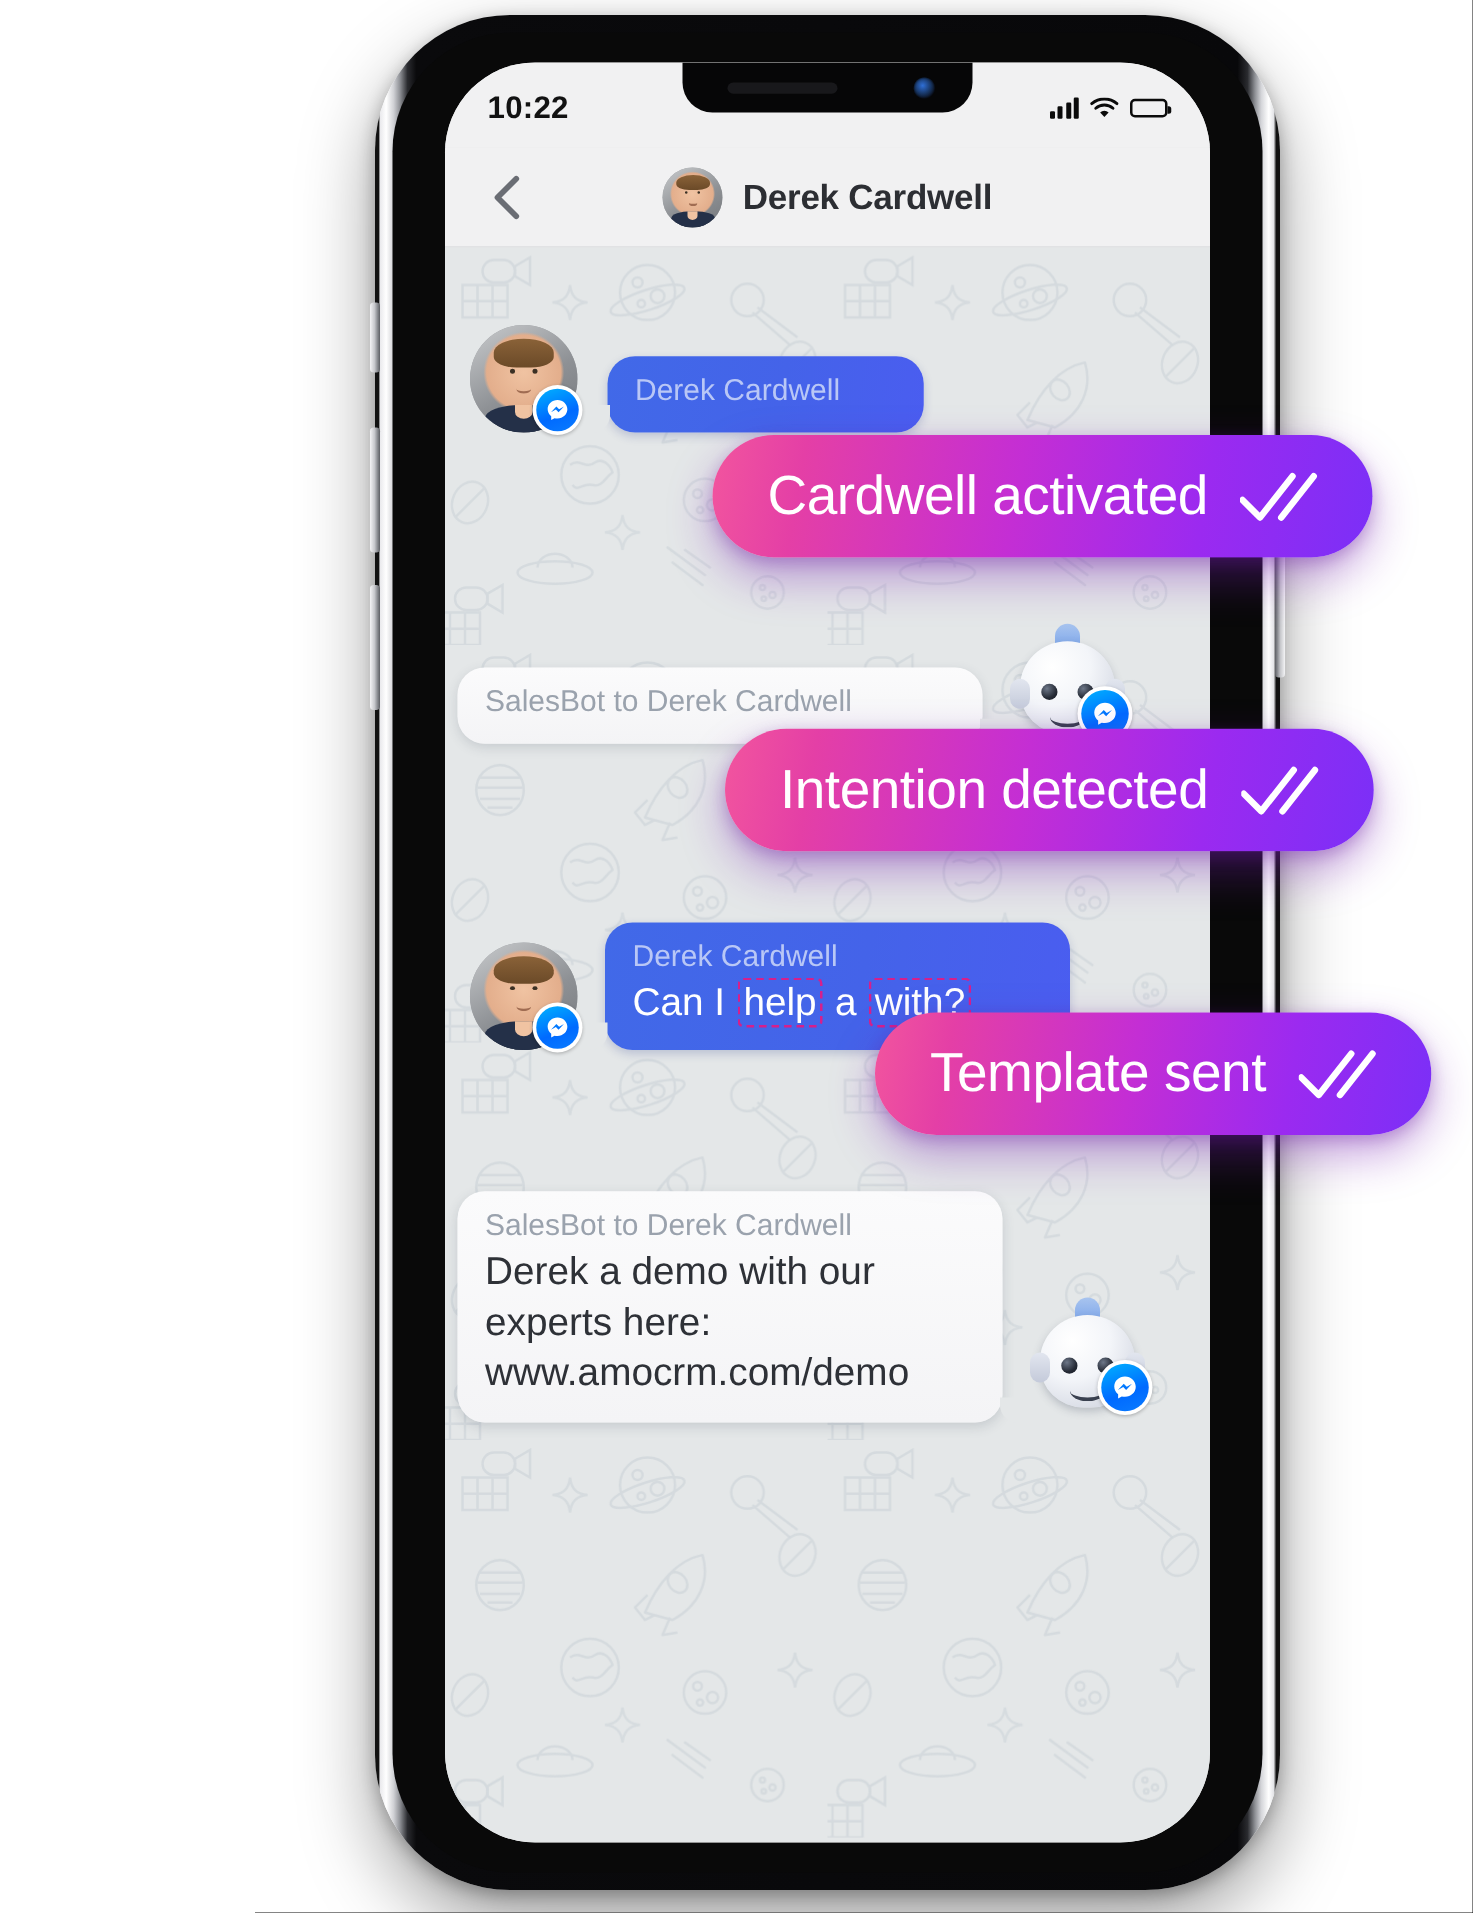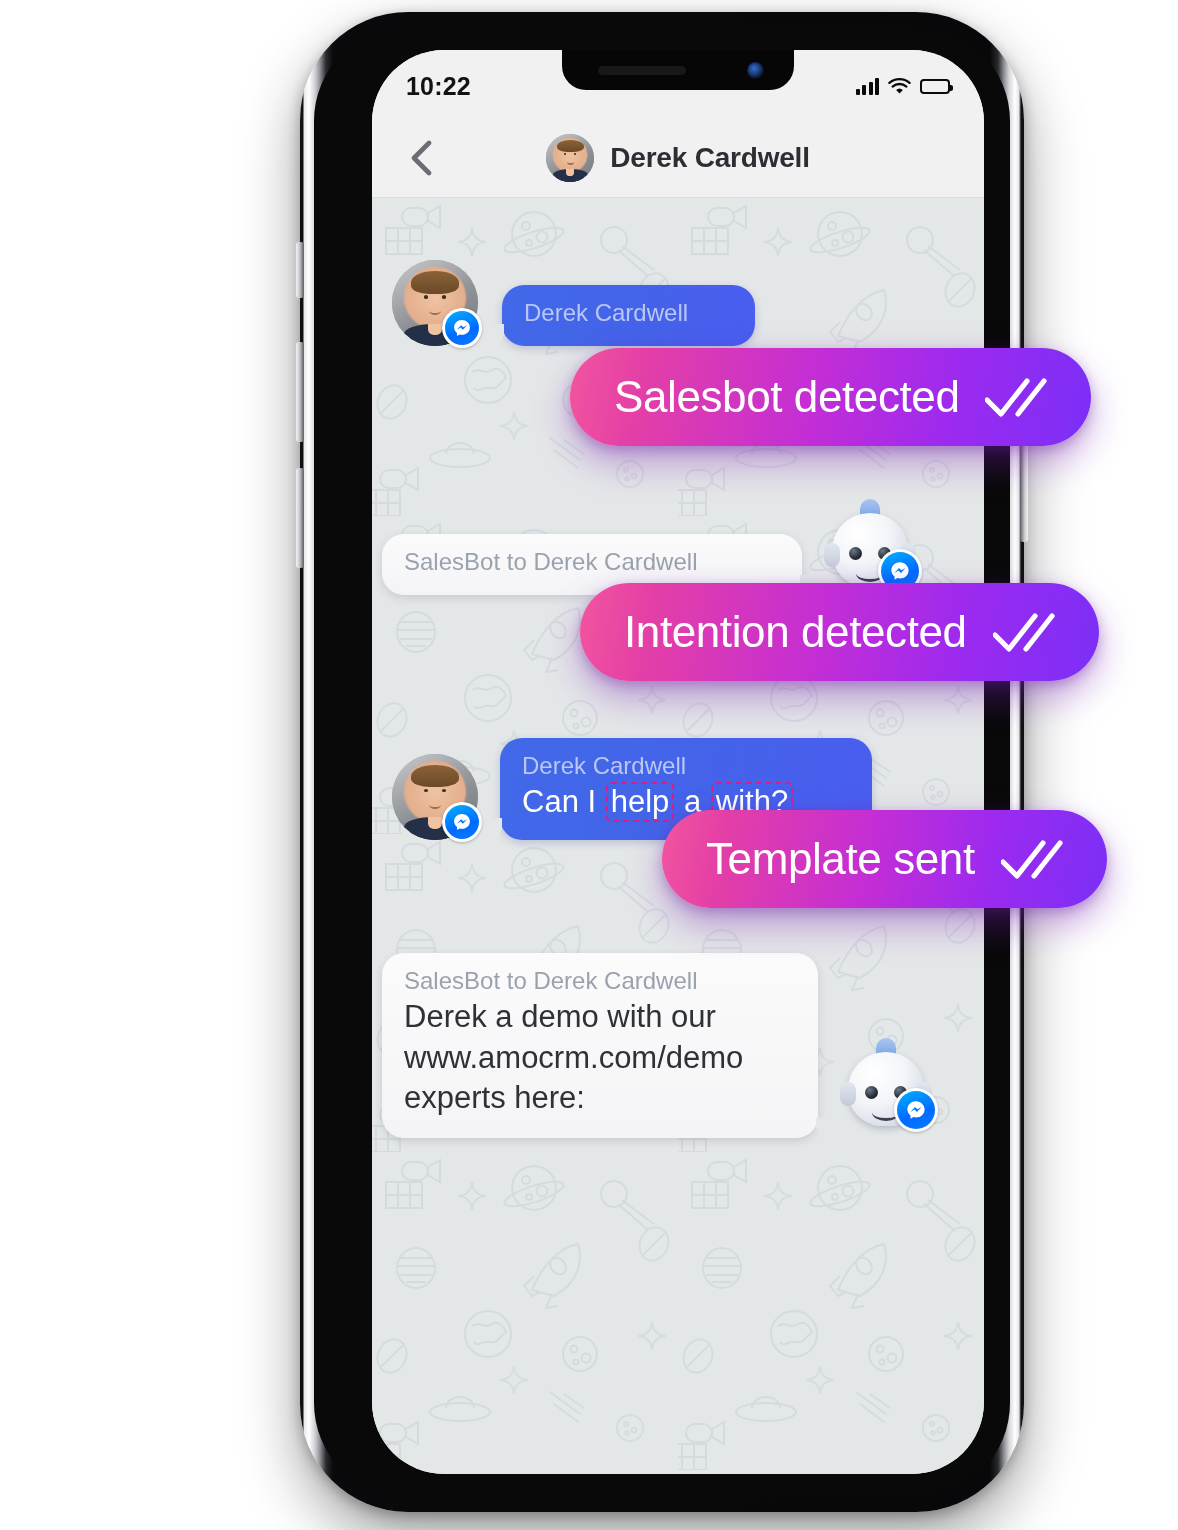--- a/index.html
+++ b/index.html
@@ -33,21 +33,21 @@
   .side-btn{position:absolute;width:8px;border-radius:3px;
     background:linear-gradient(90deg,#f4f4f6,#c7c8cc 45%,#8a8c91 75%,#5d5f64);}
   #mute-switch{left:-4px;top:230px;height:56px;}
   #volume-up-button{left:-4px;top:330px;height:100px;}
   #volume-down-button{left:-4px;top:456px;height:100px;}
   #power-button{right:-4px;top:380px;height:150px;
     background:linear-gradient(270deg,#f4f4f6,#c7c8cc 45%,#8a8c91 75%,#5d5f64);}
 
   
   #phone-screen{
-    position:absolute;left:72px;top:38px;width:612px;height:1424px;
+    position:absolute;left:56px;top:38px;width:612px;height:1424px;
     border-radius:72px;overflow:hidden;background:#e7e9ea;
   }
   #notch{
     position:absolute;left:50%;transform:translateX(-50%);top:0;
     width:232px;height:40px;background:#060607;
     border-bottom-left-radius:24px;border-bottom-right-radius:24px;z-index:40;
   }
   #notch-speaker{position:absolute;left:36px;top:16px;width:88px;height:9px;
     border-radius:5px;background:#18181b;}
   #notch-camera{position:absolute;right:30px;top:12px;width:17px;height:17px;
@@ -171,21 +171,21 @@
   .status-badge{position:absolute;display:flex;align-items:center;gap:26px;
     height:98px;padding:0 44px;box-sizing:border-box;border-radius:49px;
     background:linear-gradient(100deg,#f2559e 0%,#e43fa6 14%,#c42ed4 46%,#9b2af0 74%,#7b2ff7 100%);
     box-shadow:0 16px 36px rgba(120,30,180,.40), 0 4px 12px rgba(90,20,140,.28);
     z-index:80;}
   .status-badge .label{font-size:44px;color:#fff;letter-spacing:-.4px;white-space:nowrap;}
   .status-badge .ticks{width:62px;height:40px;flex:none;}
 
   #badge-salesbot-activated{left:570px;top:348px;}
   #badge-intention-detected{left:580px;top:583px;}
-  #badge-template-sent{left:662px;top:810px;}
+  #badge-template-sent{left:700px;top:810px;}
 </style>
 </head>
 <body>
 
 <div id="phone-device">
   <div id="phone-inner-bezel"></div>
 
   <div class="side-btn" id="mute-switch"></div>
   <div class="side-btn" id="volume-up-button"></div>
   <div class="side-btn" id="volume-down-button"></div>
@@ -389,22 +389,22 @@
           <div class="text">
             <span>Can I </span><span class="hl">help</span><span> a </span><span class="hl">with?</span>
           </div>
         </div>
       </div>
 
       <div class="msg-row" style="left:-28px;top:755px;gap:22px;">
         <div class="bubble bubble-out" style="width:436px;margin-left:38px;padding-bottom:20px;">
           <div class="sender">SalesBot to Derek Cardwell</div>
           <div class="text">Derek a demo with our</div>
+          <div class="text">experts here:</div>
           <div class="text link">www.amocrm.com/demo</div>
-          <div class="text">experts here:</div>
         </div>
         <div class="bot-avatar" style="margin-bottom:4px;">
           <div class="bot-antenna"></div>
           <div class="bot-head"></div>
           <div class="bot-ear l"></div>
             <div class="bot-ear r"></div>
           <div class="bot-eye l"></div>
             <div class="bot-eye r"></div>
           <div class="bot-mouth"></div>
           <div class="msgr-badge" style="right:-6px;bottom:2px;width:44px;height:44px;">
@@ -415,21 +415,21 @@
             </div>
           </div>
         </div>
       </div>
 
     </div>
   </div>
 </div>
 
 <div class="status-badge" id="badge-salesbot-activated">
-  <span class="label">Salesbot detected</span>
+  <span class="label">Cardwell activated</span>
   <svg class="ticks" viewBox="0 0 62 40">
     <path d="M2 23 L16 37 L42 4" stroke="#fff" stroke-width="5.2" fill="none" stroke-linecap="round" stroke-linejoin="round"></path>
     <path d="M33 37 L59 4" stroke="#fff" stroke-width="5.2" fill="none" stroke-linecap="round"></path>
   </svg>
 </div>
 
 <div class="status-badge" id="badge-intention-detected">
   <span class="label">Intention detected</span>
   <svg class="ticks" viewBox="0 0 62 40">
     <path d="M2 23 L16 37 L42 4" stroke="#fff" stroke-width="5.2" fill="none" stroke-linecap="round" stroke-linejoin="round"></path>

